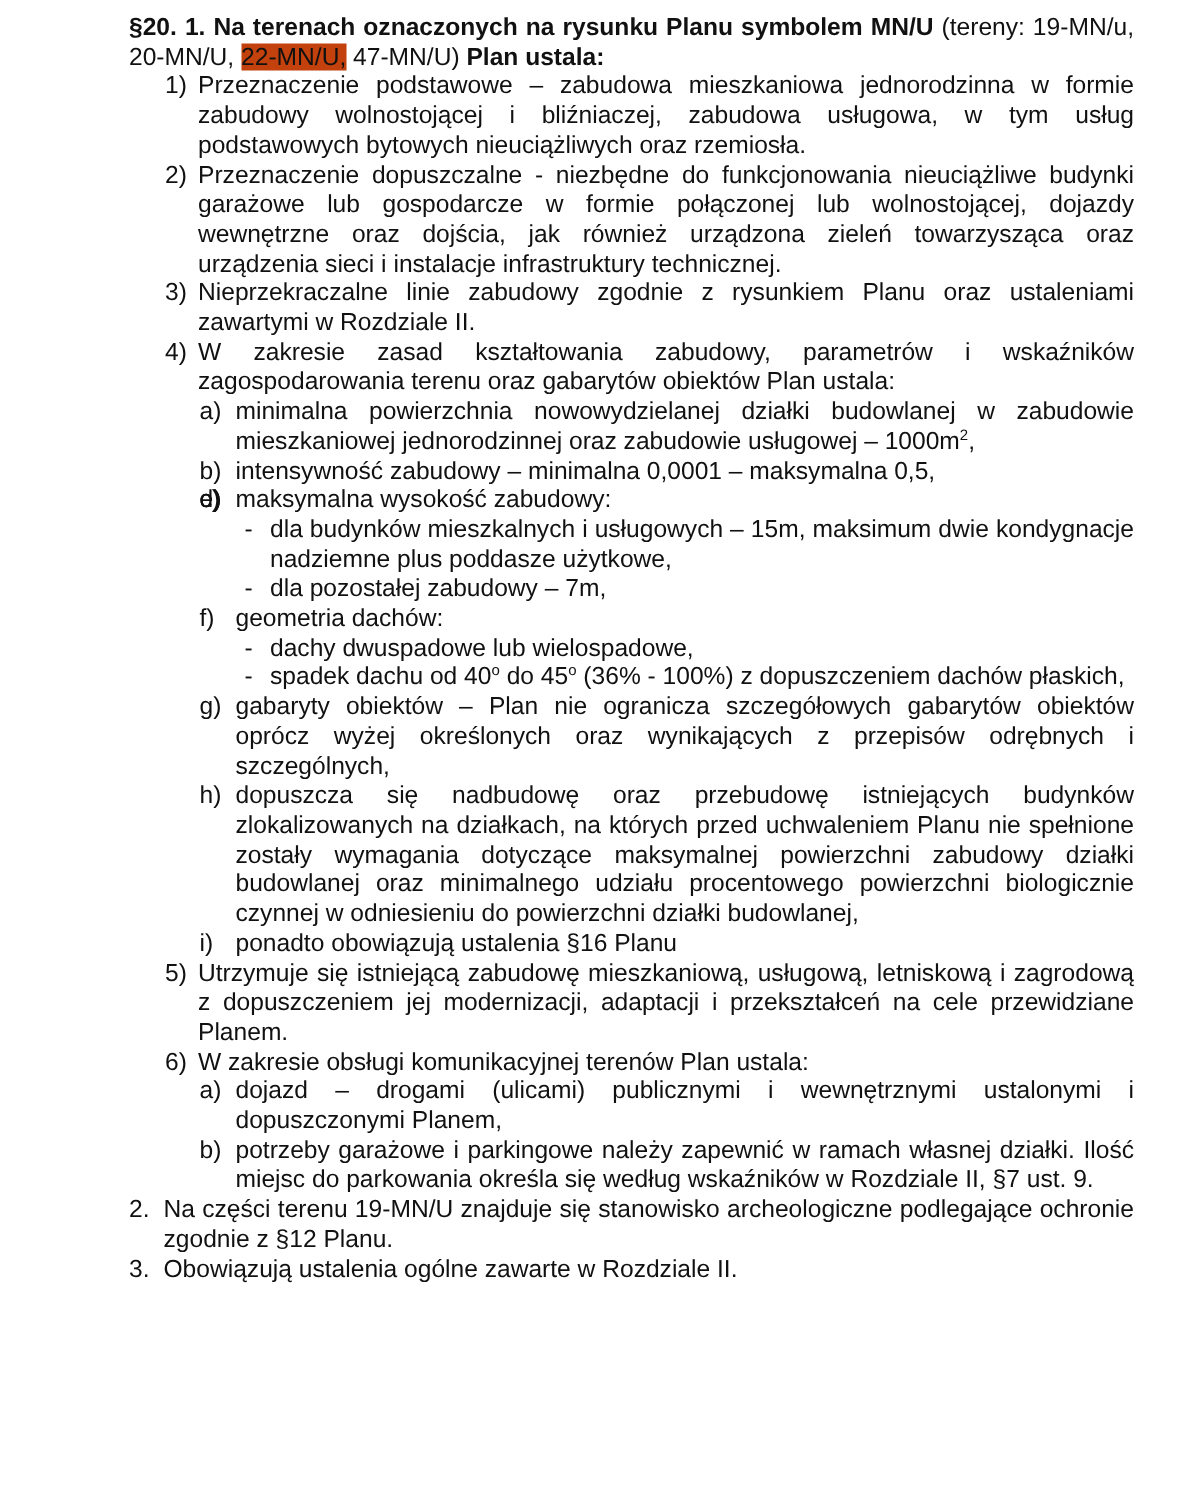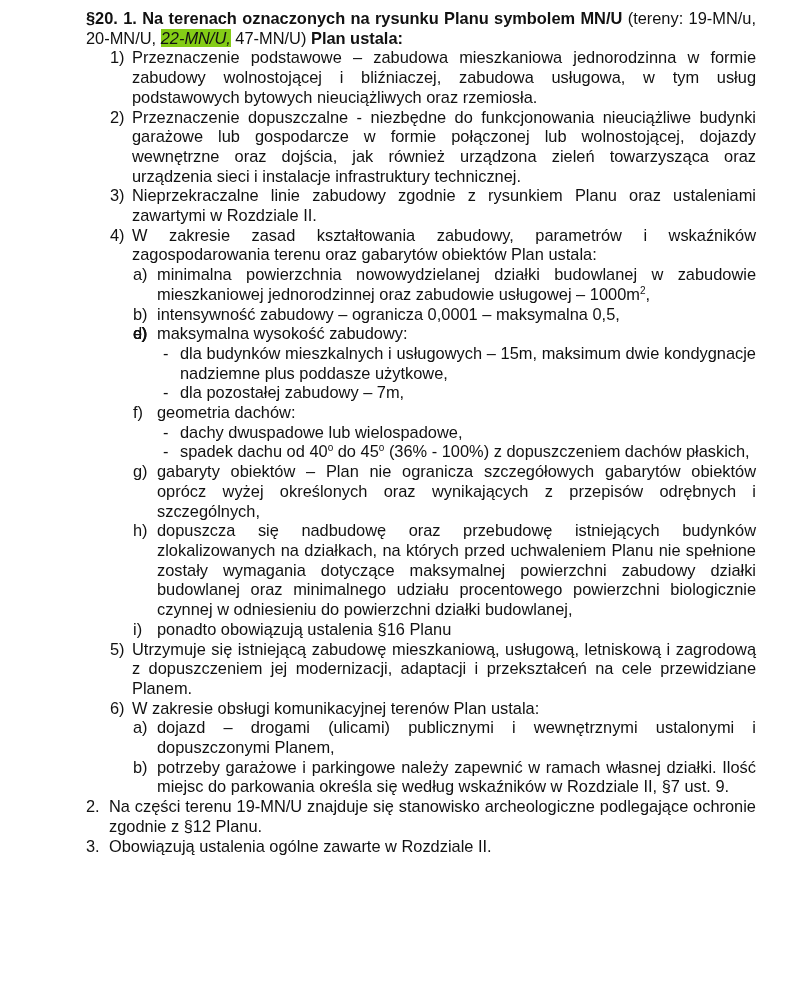--- a/index.html
+++ b/index.html
@@ -4,21 +4,21 @@
   <style>
     html, body { margin: 0; padding: 0; background: #ffffff; }
     body {
       width: 798px; height: 1000px; overflow: hidden; position: relative;
       font-family: "Liberation Sans", sans-serif;
       font-size: 16.4px; line-height: 19.7px; color: #111111;
     }
     .page { position: absolute; left: 86px; top: 9px; width: 670px; }
     .p { text-align: justify; text-align-last: left; margin: 0; }
     .b { font-weight: bold; }
-    .hl { background: #84cc16; font-style: italic; }
+    .hl { background: #c2410c; }
     .row { position: relative; }
     .row .lbl { position: absolute; left: 0; top: 0; }
     .lvl1 { padding-left: 46px; }
     .lvl1 > .lbl { left: 24px; }
     .lvl2 { padding-left: 71px; }
     .lvl2 > .lbl { left: 47px; }
     .lvl3 { padding-left: 94px; }
     .lvl3 > .lbl { left: 77px; }
     .top { padding-left: 23px; }
     .top > .lbl { left: 0; }
@@ -53,21 +53,21 @@
   <div class="row lvl1">
     <span class="lbl">4)</span>
     <p class="p">W zakresie zasad kształtowania zabudowy, parametrów i wskaźników zagospodarowania terenu oraz gabarytów obiektów Plan ustala:</p>
   </div>
   <div class="row lvl2">
     <span class="lbl">a)</span>
     <p class="p"><span>minimalna powierzchnia nowowydzielanej działki budowlanej w zabudowie mieszkaniowej jednorodzinnej oraz zabudowie usługowej – 1000m</span><sup>2</sup><span>,</span></p>
   </div>
   <div class="row lvl2">
     <span class="lbl">b)</span>
-    <p class="p">intensywność zabudowy – ogranicza 0,0001 – maksymalna 0,5,</p>
+    <p class="p">intensywność zabudowy – minimalna 0,0001 – maksymalna 0,5,</p>
   </div>
   <div class="row lvl2">
     <span class="lbl">c)</span>
   </div>
   <div class="row lvl2">
     <span class="lbl">d)</span>
   </div>
   <div class="row lvl2">
     <span class="lbl">e)</span>
     <p class="p">maksymalna wysokość zabudowy:</p>

